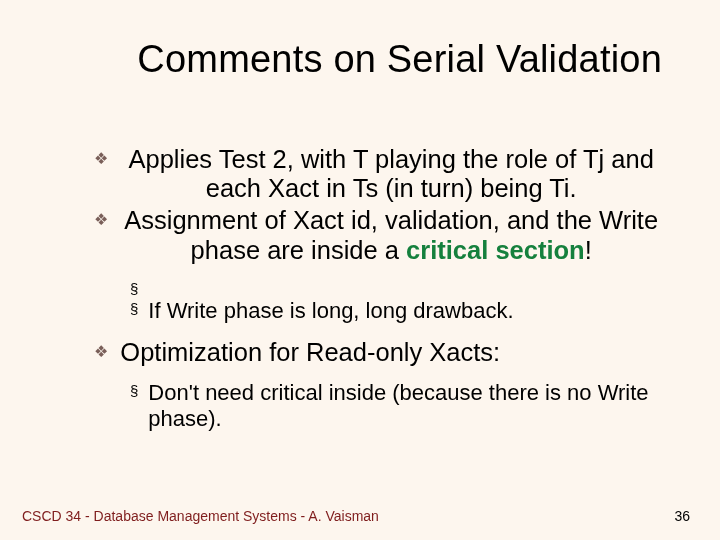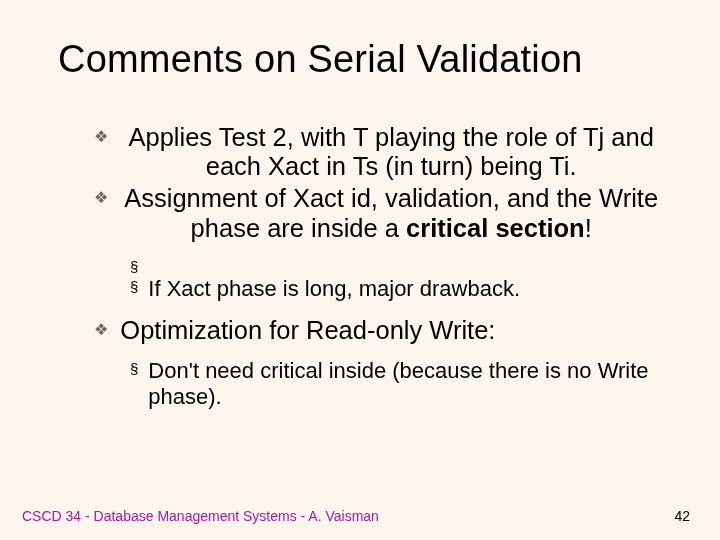--- a/index.html
+++ b/index.html
@@ -14,22 +14,23 @@
     .slide {
       width: 720px;
       height: 540px;
       position: relative;
       padding: 38px 58px 0 58px;
     }
     .title {
       font-size: 38px;
       font-weight: 400;
       letter-spacing: 0.2px;
-      margin-bottom: 42px;
+      margin-bottom: 64px;
       line-height: 1.12;
+      text-align: right;
     }
     .bullets-l1 {
       margin-left: 36px;
     }
     .bullet-l1 {
       display: flex;
       align-items: flex-start;
       margin-bottom: 2px;
     }
     .bullet-l1 .marker {
@@ -39,21 +40,21 @@
       margin-right: 12px;
       margin-top: 6px;
       line-height: 1;
     }
     .bullet-l1 .text {
       font-size: 25.5px;
       line-height: 1.17;
       text-align: center;
     }
     .text .red-bold {
-      color: #000000;
+      color: #15803d;
       font-weight: bold;
     }
     .bullets-l2 {
       margin-left: 72px;
       margin-top: 12px;
       margin-bottom: 14px;
     }
     .bullet-l2 {
       display: flex;
       align-items: flex-start;
@@ -69,21 +70,21 @@
     }
     .bullet-l2 .text2 {
       font-size: 22px;
       line-height: 1.18;
     }
     .footer {
       position: absolute;
       left: 22px;
       bottom: 16px;
       font-size: 14px;
-      color: #a21caf;
+      color: #7f1d1d;
     }
     .pagenum {
       position: absolute;
       right: 30px;
       bottom: 16px;
       font-size: 14px;
       color: #000;
     }
   </style>
 </head>
@@ -108,34 +109,34 @@
     </div>
 
   </div>
 
   <div class="bullets-l2">
     <div class="bullet-l2">
       <span class="marker2">§</span>
     </div>
     <div class="bullet-l2">
       <span class="marker2">§</span>
-      <span class="text2">If Xact phase is long, major drawback.</span>
+      <span class="text2">If Write phase is long, long drawback.</span>
     </div>
   </div>
 
   <div class="bullets-l1">
     <div class="bullet-l1">
       <span class="marker">❖</span>
-      <span class="text">Optimization for Read-only Write:</span>
+      <span class="text">Optimization for Read-only Xacts:</span>
     </div>
   </div>
 
   <div class="bullets-l2">
     <div class="bullet-l2">
       <span class="marker2">§</span>
       <span class="text2">Don't need critical inside (because there is no Write phase).</span>
     </div>
   </div>
 
   <div class="footer">CSCD 34 - Database Management Systems - A. Vaisman</div>
-  <div class="pagenum">42</div>
+  <div class="pagenum">36</div>
 
 </div>
 
 </body></html>

